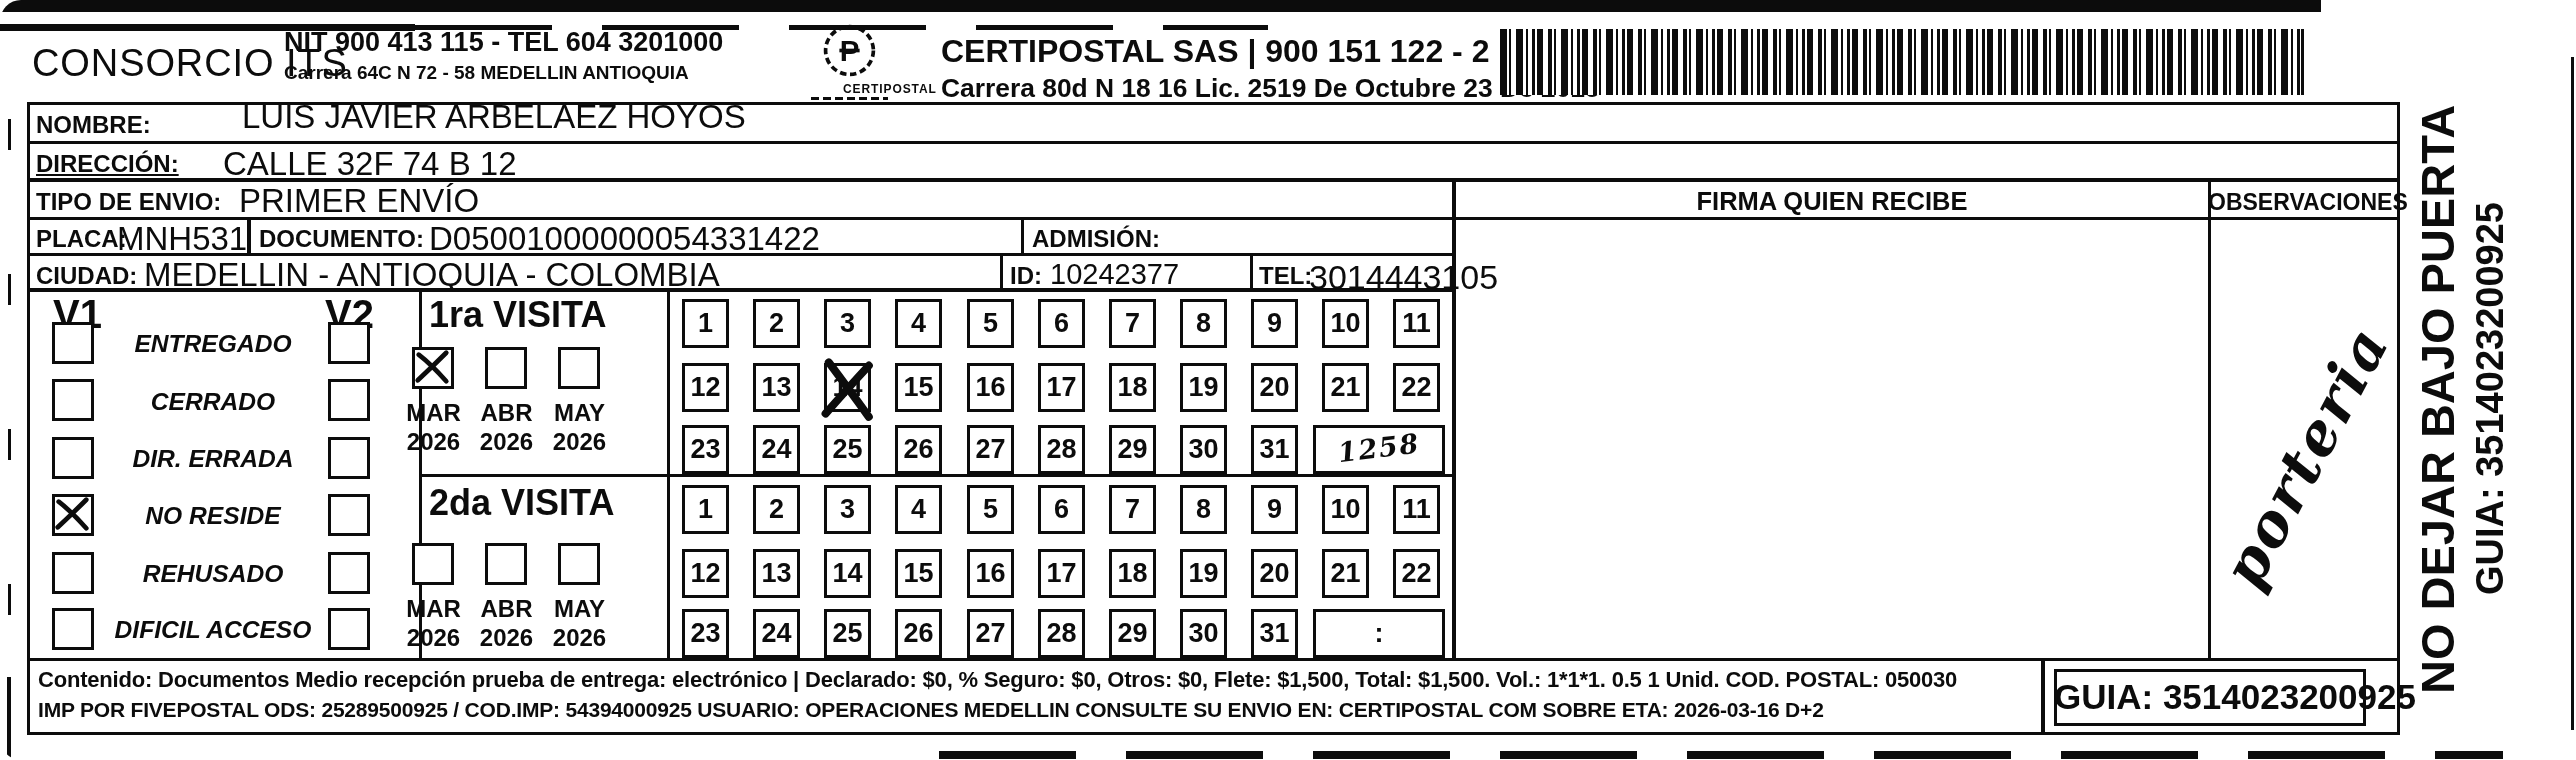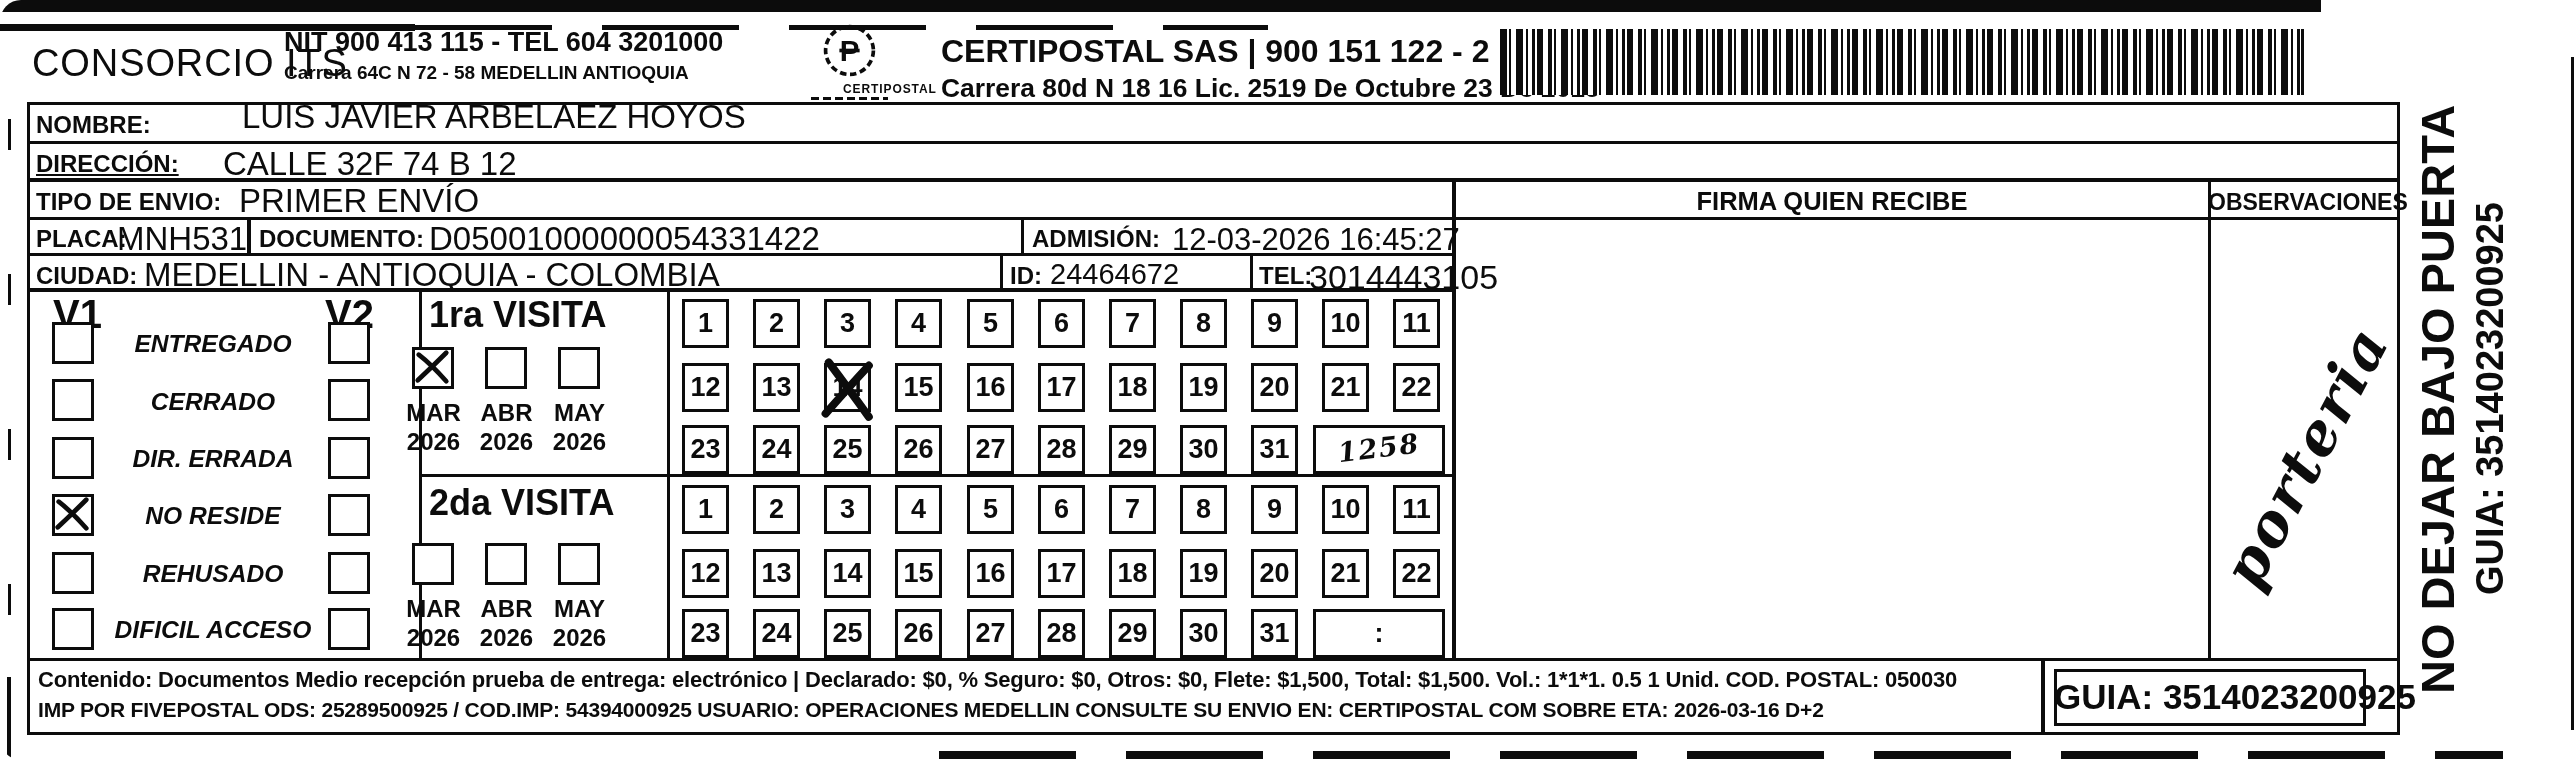--- a/index.html
+++ b/index.html
@@ -103,25 +103,24 @@
   <div class="abs val" style="left:223px;top:145px;">CALLE 32F 74 B 12</div>
   <div class="abs lbl" style="left:36px;top:188px;">TIPO DE ENVIO:</div>
   <div class="abs hdr" style="left:1453px;top:187px;width:758px;font-size:25.5px;">FIRMA QUIEN RECIBE</div>
   <div class="abs val" style="left:239px;top:182px;">PRIMER ENVÍO</div>
   <div class="abs hdr" style="left:2208px;top:189px;width:192px;font-size:23px;">OBSERVACIONES</div>
   <div class="abs lbl" style="left:36px;top:225px;">PLACA:</div>
   <div class="abs val" style="left:117px;top:220px;">MNH531</div>
   <div class="abs lbl" style="left:259px;top:225px;">DOCUMENTO:</div>
   <div class="abs val" style="left:429px;top:220px;">D05001000000054331422</div>
   <div class="abs lbl" style="left:1032px;top:225px;">ADMISIÓN:</div>
-  <div class="abs val" style="left:1172px;top:222px;font-size:31px;">12-03-2026 16:45:27</div>
   <div class="abs lbl" style="left:36px;top:262px;">CIUDAD:</div>
   <div class="abs val" style="left:144px;top:256px;">MEDELLIN - ANTIOQUIA - COLOMBIA</div>
   <div class="abs lbl" style="left:1010px;top:262px;">ID:</div>
-  <div class="abs val" style="left:1050px;top:258px;font-size:29px;">24464672</div>
+  <div class="abs val" style="left:1050px;top:258px;font-size:29px;">10242377</div>
   <div class="abs lbl" style="left:1259px;top:262px;">TEL:</div>
   <div class="abs val" style="left:1309px;top:258px;font-size:34px;">3014443105</div>
 
   <div class="abs" style="left:53px;top:292px;font-size:40px;font-weight:bold;">V1</div>
   <div class="abs" style="left:325px;top:292px;font-size:40px;font-weight:bold;">V2</div>
 
   <div class="abs" style="left:2196px;top:274px;width:219px;height:365px;display:flex;align-items:center;justify-content:center;transform:rotate(-62deg);">
     <span class="hw" style="font-size:58px;letter-spacing:2.7px;">porteria</span>
   </div>
 

